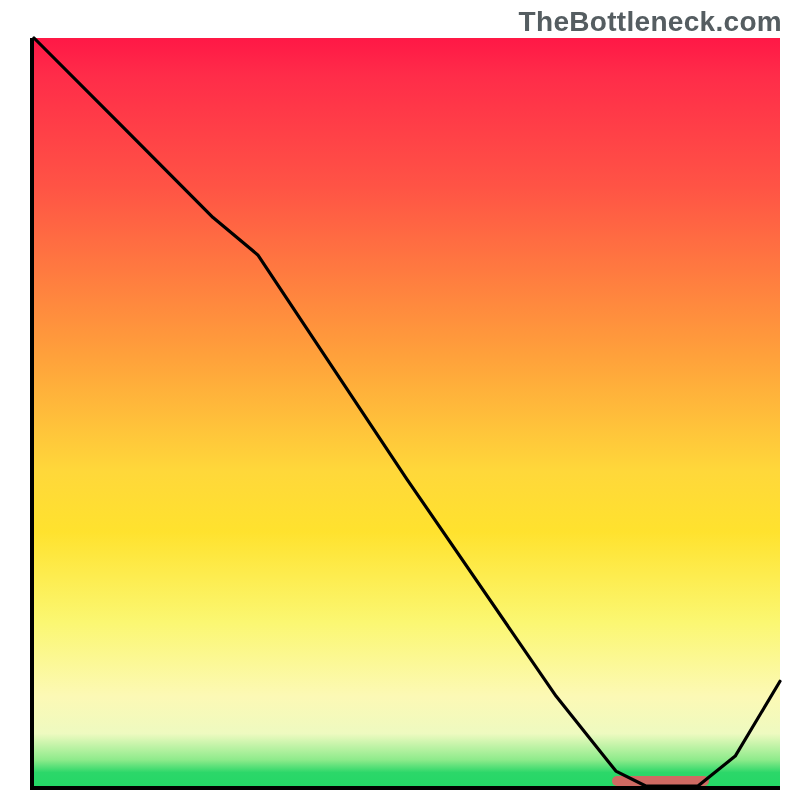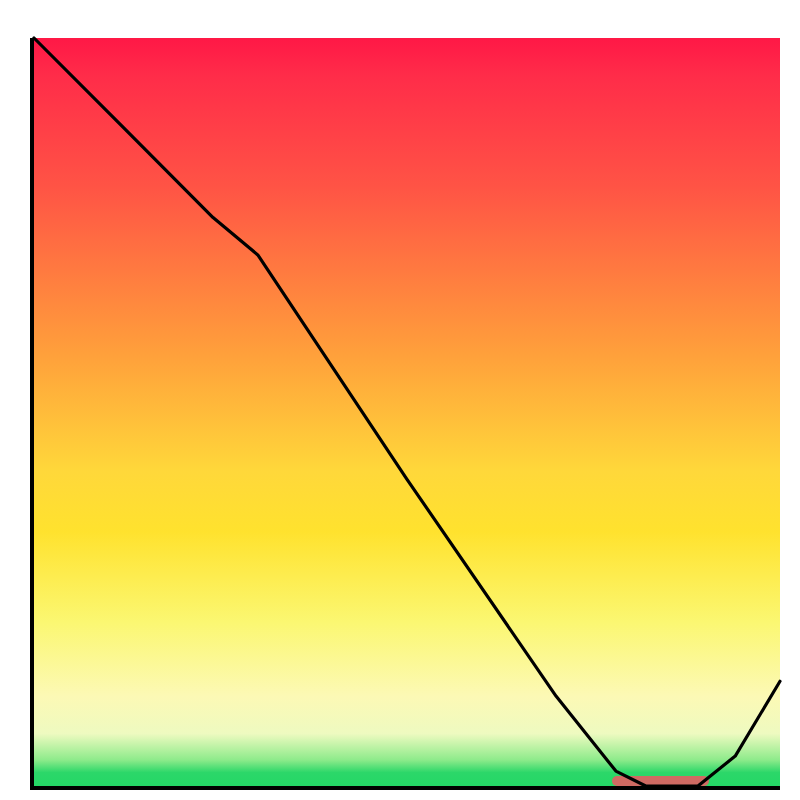--- a/index.html
+++ b/index.html
@@ -65,20 +65,21 @@
     stroke: #000;
     stroke-width: 3.2;
     stroke-linecap: round;
     stroke-linejoin: round;
   }
 </style>
 </head>
 <body>
 
 <div class="wrap">
+  <div class="watermark">TheBottleneck.com</div>
 
   <div class="chart-area">
     <div class="gradient"></div>
 
     <div class="indicator" id="optimal-indicator" style="left: 577.5px; width: 97.5px; top: 737.976px;"></div>
 
     <svg class="curve" viewBox="0 0 750 752" preserveAspectRatio="none">
       <path id="curve-path" d="M0.0 0.0 L90.0 90.2 L180.0 180.5 L225.0 218.1 L375.0 443.7 L525.0 661.8 L585.0 737.0 L615.0 752.0 L667.5 752.0 L705.0 721.9 L750.0 646.7"></path>
     </svg>
   </div>

